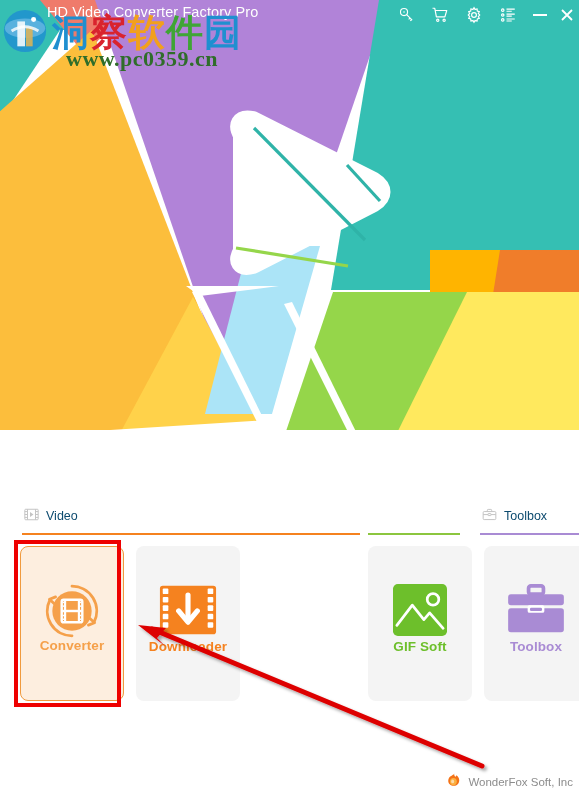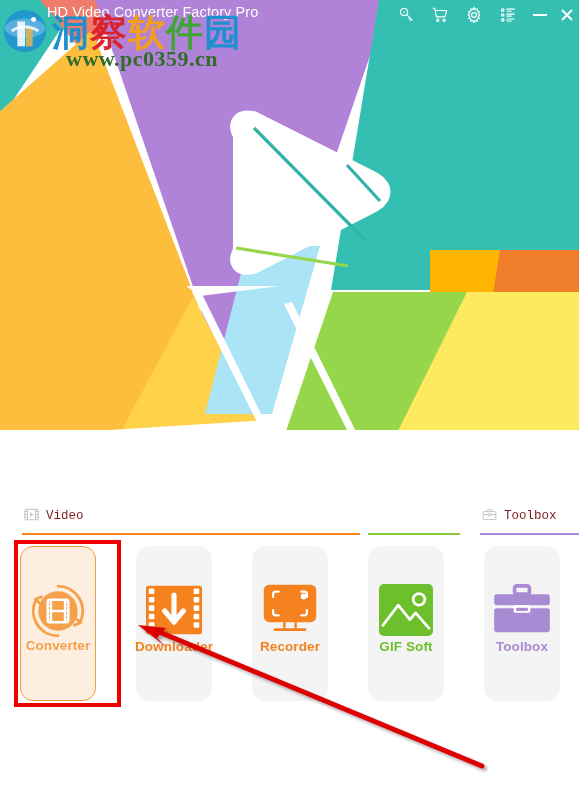--- a/index.html
+++ b/index.html
@@ -44,31 +44,31 @@
   .wm-cn span:nth-child(4){color:#3fa535;}
   .wm-cn span:nth-child(5){color:#1f8fd0;}
   .wm-url{position:absolute;left:66px;top:46px;z-index:46;
           font-family:"Liberation Serif", serif;font-weight:bold;font-size:22px;
           color:#2f6d2a;letter-spacing:.5px;white-space:nowrap;}
 
   
   .tabs{position:absolute;left:0;top:505px;width:579px;height:32px;}
   .tab{position:absolute;top:0;height:30px;}
   .tab-head{display:flex;align-items:center;gap:7px;height:21px;padding-left:2px;}
-  .tab-label{font-size:12.5px;color:#7f1d1d;font-family:Liberation Mono, monospace;}
+  .tab-label{font-size:12.5px;color:#0c4a6e;}
   .tab-rule{position:absolute;left:0;bottom:0;height:1.6px;width:100%;}
   #tab-video{left:22px;width:338px;}
   #tab-image{left:368px;width:92px;}
   #tab-toolbox{left:480px;width:99px;}
 
   
   .cards{position:absolute;left:0;top:546px;width:579px;height:155px;}
   .card{
-    position:absolute;top:0;width:76px;height:155px;
-    background:#f4f4f4;border-radius:13px;
+    position:absolute;top:0;width:104px;height:155px;
+    background:#f4f4f4;border-radius:8px;
     display:flex;flex-direction:column;align-items:center;
     box-sizing:border-box;
   }
   .card.selected{background:#fdeedf;border:1px solid #f09a3e;}
   .card .ico{margin-top:33px;height:62px;display:flex;align-items:center;justify-content:center;}
   .card .cname{position:absolute;bottom:47px;font-size:13.5px;font-weight:bold;letter-spacing:.1px;}
 
   
   .anno-box{
     position:absolute;left:14px;top:540px;width:107px;height:167px;
@@ -293,35 +293,20 @@
               <rect x="52" y="32" width="6" height="6" rx="1"></rect>
             <rect x="52" y="41" width="6" height="6" rx="1"></rect>
           </g>
           <path d="M31 12 V36" stroke="#ffffff" stroke-width="5.5" stroke-linecap="round"></path>
           <path d="M21 29 L31 41 L41 29" fill="none" stroke="#ffffff" stroke-width="5.5" stroke-linecap="round" stroke-linejoin="round"></path>
         </svg>
       </div>
       <div class="cname" style="color:#f5821f">Downloader</div>
     </div>
 
-    <div class="card" style="left:252px">
-      <div class="ico">
-        <svg width="60" height="56" viewBox="0 0 64 58">
-          <rect x="4" y="2" width="56" height="40" rx="6" fill="#f5821f"></rect>
-          <path d="M14 15 V12 a2.6 2.6 0 0 1 2.6 -2.6 H20" fill="none" stroke="#ffffff" stroke-width="2.4" stroke-linecap="round"></path>
-          <path d="M50 15 V12 a2.6 2.6 0 0 0 -2.6 -2.6 H44" fill="none" stroke="#ffffff" stroke-width="2.4" stroke-linecap="round"></path>
-          <path d="M14 29 V32 a2.6 2.6 0 0 0 2.6 2.6 H20" fill="none" stroke="#ffffff" stroke-width="2.4" stroke-linecap="round"></path>
-          <path d="M50 29 V32 a2.6 2.6 0 0 1 -2.6 2.6 H44" fill="none" stroke="#ffffff" stroke-width="2.4" stroke-linecap="round"></path>
-          <circle cx="46.5" cy="14.5" r="3.2" fill="#ffffff"></circle>
-          <path d="M26 42 V49 M38 42 V49" stroke="#f5821f" stroke-width="2.6"></path>
-          <path d="M16 50 H48" stroke="#f5821f" stroke-width="3" stroke-linecap="round"></path>
-        </svg>
-      </div>
-      <div class="cname" style="color:#f5821f">Recorder</div>
-    </div>
 
     <div class="card" style="left:368px">
       <div class="ico">
         <svg width="56" height="54" viewBox="0 0 58 56">
           <rect x="1" y="1" width="56" height="54" rx="5" fill="#6dbf2b"></rect>
           <circle cx="42.5" cy="17" r="6" fill="none" stroke="#ffffff" stroke-width="2.8"></circle>
           <path d="M5 44 L21 23 L33 38 L39 31 L53 47" fill="none" stroke="#ffffff" stroke-width="2.8" stroke-linecap="round" stroke-linejoin="round"></path>
         </svg>
       </div>
       <div class="cname" style="color:#6dbf2b">GIF Soft</div>
@@ -348,14 +333,24 @@
       <filter id="arrshadow" x="-30%" y="-30%" width="170%" height="170%">
         <feDropShadow dx="2.5" dy="2.5" stdDeviation="1.6" flood-color="#000000" flood-opacity="0.35"></feDropShadow>
       </filter>
     </defs>
     <g filter="url(#arrshadow)">
       <path d="M 482 766 L 152 629" stroke="#dd0000" stroke-width="5" stroke-linecap="round" fill="none"></path>
       <path d="M 138 625 L 166 628 L 157 638 L 165 646 Z" fill="#dd0000"></path>
     </g>
   </svg>
 
+  <div class="footer">
+    <span>
+      <svg width="14" height="15" viewBox="0 0 14 15">
+        <path d="M7.4 1.2 C6.6 3.4 8 3.6 8.2 5 C9 3.9 9.6 3.2 9.6 3.2 C12.4 5.4 13.2 9.2 11 11.9 C9 14.3 5.1 14.6 2.7 12.3 C0.6 10.3 0.9 6.7 3.2 4.6 C5 3 7.4 2.6 7.4 1.2 Z" fill="#f47216"></path>
+        <ellipse cx="6.4" cy="9.6" rx="3.4" ry="3.6" fill="#fbb040"></ellipse>
+        <ellipse cx="5.6" cy="9.4" rx="1.5" ry="1.9" fill="#ffffff" opacity="0.55"></ellipse>
+      </svg>
+    </span>
+    <span class="footer-txt">WonderFox Soft, Inc</span>
+  </div>
 
 </div>
 
 </body></html>

